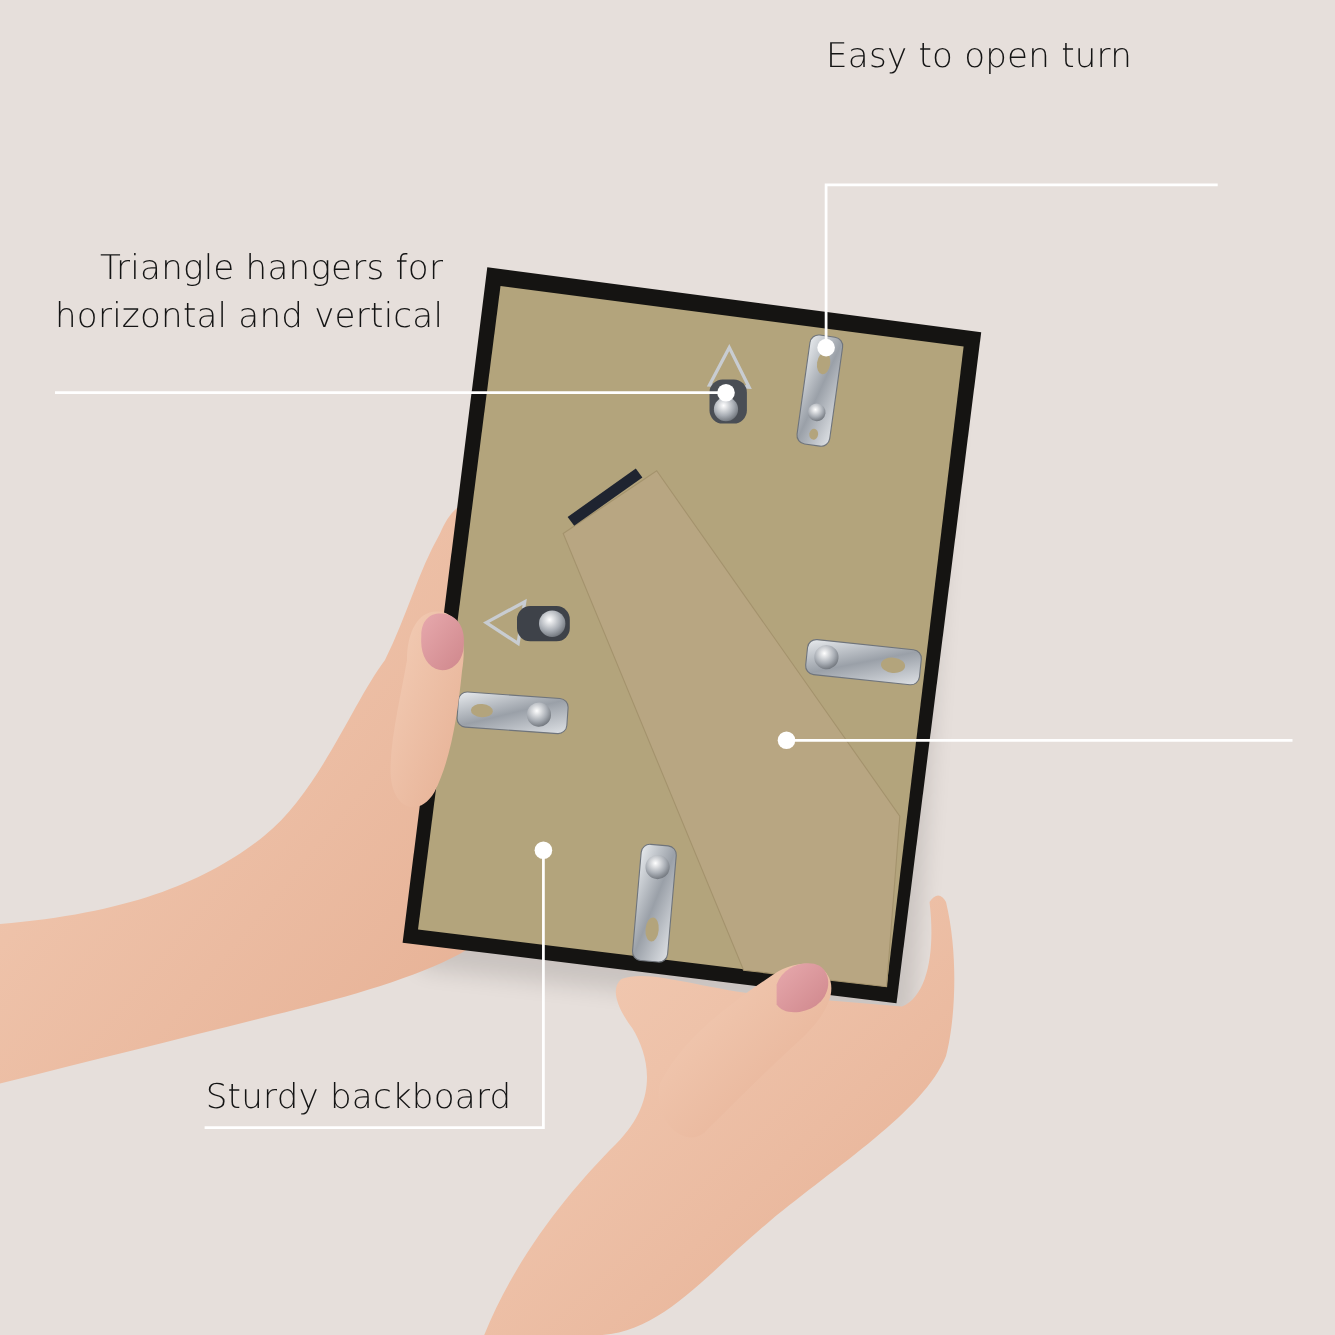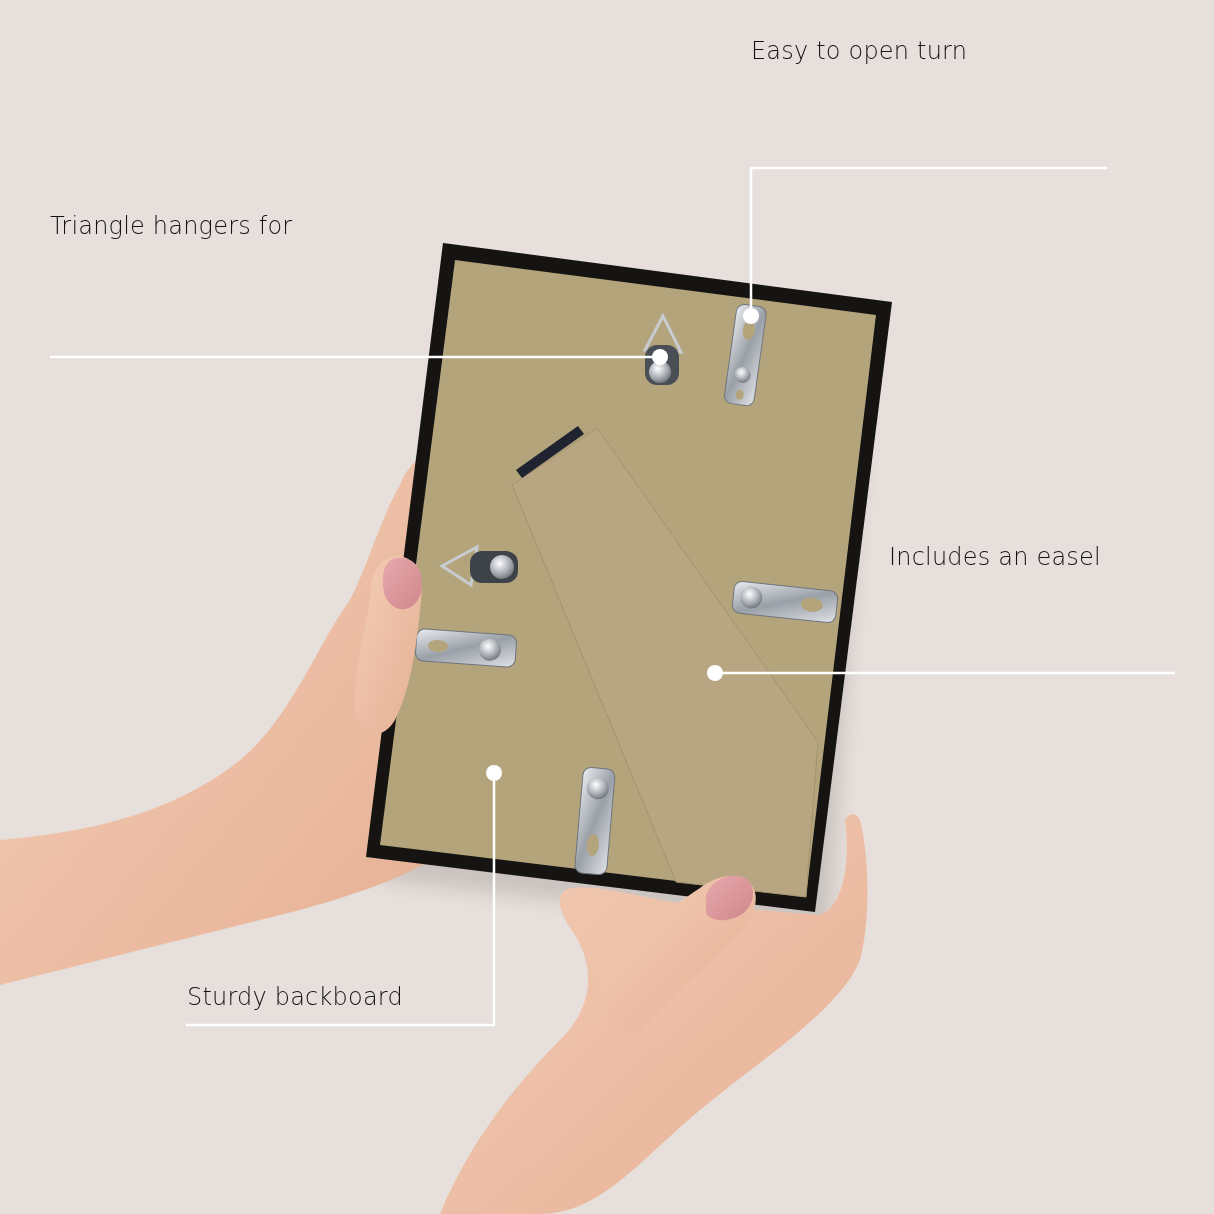--- a/index.html
+++ b/index.html
@@ -8,29 +8,29 @@
     background: #e6dfdb;
     position: relative;
     font-family: "DejaVu Sans", sans-serif;
   }
   .scene { position: absolute; left: 0; top: 0; width: 1214px; height: 1214px; }
   .callout-text {
     position: absolute;
     color: #141414;
     font-family: "DejaVu Sans", sans-serif;
     font-weight: 300;
-    font-size: 24px;
+    font-size: 31px;
     line-height: 43px;
     letter-spacing: 0.2px;
     white-space: nowrap;
     margin: 0;
   }
   .callout-text span { display: block; }
   #c-turn { left: 751px; top: 30px; }
-  #c-tri { left: 50px; top: 205px; text-align: right; }
+  #c-tri { left: 50px; top: 223px; text-align: right; }
   #c-easel { left: 889px; top: 536px; }
   #c-back { left: 187px; top: 976px; }
 </style>
 </head>
 <body>
 
 <svg class="scene" viewBox="0 0 1214 1214" xmlns="http://www.w3.org/2000/svg">
   <defs>
     <linearGradient id="skinG" x1="0" y1="0" x2="1" y2="1">
       <stop offset="0" stop-color="#f3cdb6"></stop>
@@ -138,21 +138,21 @@
     <circle cx="494" cy="773" r="8"></circle>
   </g>
 </svg>
 
 <div class="callout-text" id="c-turn">
   <span>Easy to open turn</span>
 </div>
 
 <div class="callout-text" id="c-tri">
   <span>Triangle hangers for</span>
+  <span>horizontal and vertical</span>
 </div>
 
 <div class="callout-text" id="c-easel">
-  <span>Includes an easel</span>
 </div>
 
 <div class="callout-text" id="c-back">
   <span>Sturdy backboard</span>
 </div>
 
 </body></html>

